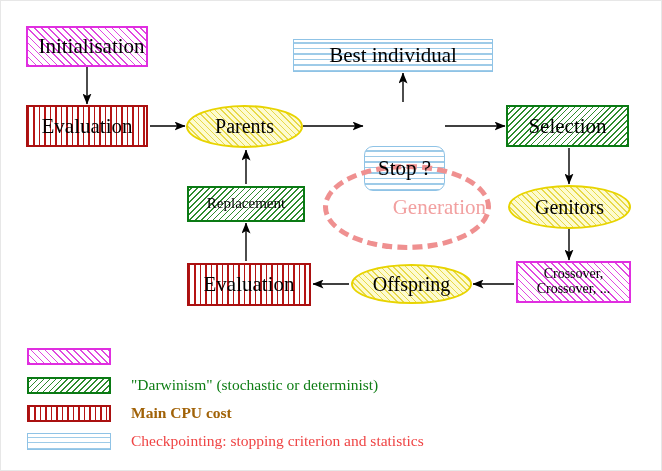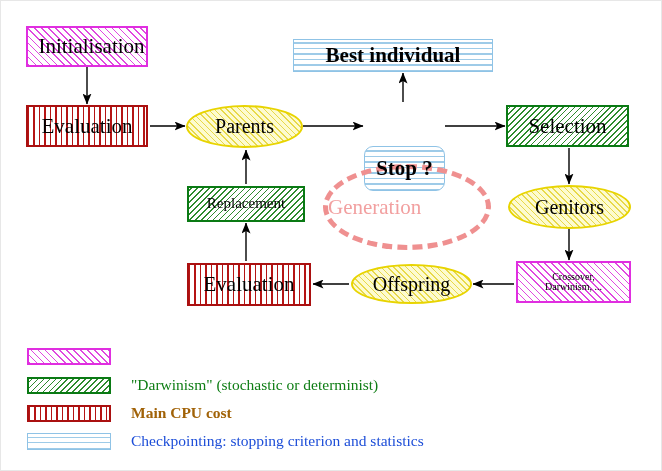--- a/index.html
+++ b/index.html
@@ -33,47 +33,46 @@
     background-color:#ffffff;
     background-image:repeating-linear-gradient(90deg,
        #b51414 0px,#b51414 1.3px,rgba(255,255,255,0) 1.3px,rgba(255,255,255,0) 5.5px);
     border:2px solid #aa1010;
   }
   .fill-blue{
     background-color:#ffffff;
     background-image:repeating-linear-gradient(0deg,
        #9ecbe8 0px,#9ecbe8 1.1px,rgba(255,255,255,0) 1.1px,rgba(255,255,255,0) 5.5px);
     border:1.5px solid #8fc3e6;
-    font-weight:bold;
   }
   .fill-yellow-ellipse{
     background-color:#fdfbd0;
     background-image:repeating-linear-gradient(45deg,
        #e8d94a 0px,#e8d94a 1.1px,rgba(255,255,255,0) 1.1px,rgba(255,255,255,0) 4.4px);
     border:2px solid #e8d400;
     border-radius:50%;
   }
   .rounded{border-radius:9px;margin-top:43px;}
 
   .dashed-ellipse{
     position:absolute;border-radius:50%;
     border:5px dashed #ef9090;
-    display:flex;align-items:center;justify-content:flex-start;
+    display:flex;align-items:center;justify-content:flex-end;
     color:#f2a0a0;box-sizing:border-box;
   }
 
   
   .legend-row{position:absolute;left:0;display:flex;align-items:center;}
   .swatch{width:84px;height:17px;box-sizing:border-box;margin-left:26px;}
   .legend-text{margin-left:20px;white-space:nowrap;font-size:15.5px;}
   .c-magenta{color:#e818b8;}
   .c-yellow{color:#f2c230;}
   .c-green{color:#0e7d14;}
   .c-red{color:#a16207;font-weight:bold;}
-  .c-blue{color:#1d4ed8;}
+  .c-blue{color:#ef4444;}
 </style>
 </head>
 <body>
 
 <div id="stage">
 
   <svg id="canvas" viewBox="0 0 662 471" xmlns="http://www.w3.org/2000/svg">
     <defs>
       <marker id="ah" markerWidth="11" markerHeight="9" refX="10.5" refY="4.5" orient="auto" markerUnits="userSpaceOnUse">
         <path d="M0,0 L11,4.5 L0,9 L2.6,4.5 Z" fill="#000"></path>
@@ -126,23 +125,23 @@
   </div>
 
   <div class="node fill-green" style="left:505px;top:104px;width:123px;height:42px;font-size:21px;">
     <span>Selection</span>
   </div>
 
   <div class="node fill-yellow-ellipse" style="left:507px;top:184px;width:123px;height:44px;font-size:20px;">
     <span>Genitors</span>
   </div>
 
-  <div class="node fill-magenta" style="left:515px;top:260px;width:115px;height:42px;font-size:10px;flex-direction:column;font-family:Liberation Serif, serif;">
+  <div class="node fill-magenta" style="left:515px;top:260px;width:115px;height:42px;font-size:14px;flex-direction:column;font-family:Liberation Serif, serif;">
     <span>Crossover,</span>
-    <span>Darwinism, ...</span>
+    <span>Crossover, ...</span>
   </div>
 
   <div class="node fill-yellow-ellipse" style="left:350px;top:263px;width:121px;height:40px;font-size:20px;">
     <span>Offspring</span>
   </div>
 
   <div class="node fill-red" style="left:186px;top:262px;width:124px;height:43px;font-size:21px;">
     <span>Evaluation</span>
   </div>
 

